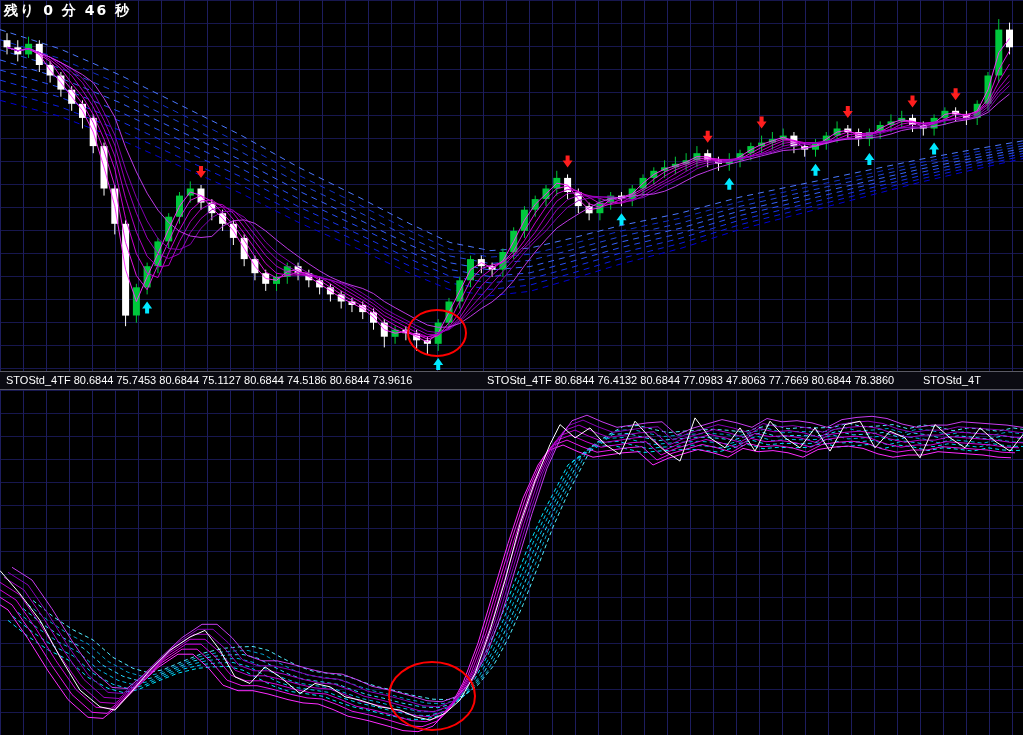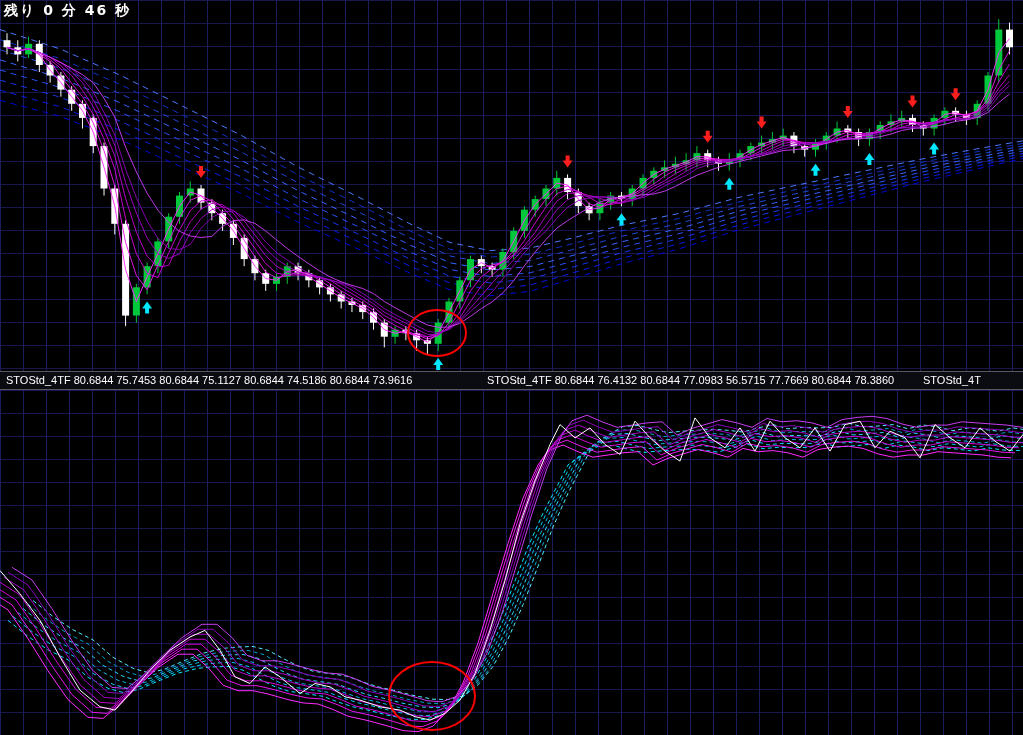--- a/index.html
+++ b/index.html
@@ -252,21 +252,21 @@
           <path d="M 912.5 107.4 l 5 -7 h -3 v -5 h -4 v 5 h -3 z" fill="#ff1e1e"></path>
           <path d="M 955.6 100.3 l 5 -7 h -3 v -5 h -4 v 5 h -3 z" fill="#ff1e1e"></path>
         </g>
         <ellipse cx="437" cy="333" rx="29" ry="23" stroke="#ff0000" stroke-width="2" fill="none"></ellipse>
       </svg>
     <div class="timer">残り 0 分 46 秒</div>
   </div>
 
   <div class="divider">
     <span class="seg seg1">STOStd_4TF 80.6844 75.7453 80.6844 75.1127 80.6844 74.5186 80.6844 73.9616</span>
-    <span class="seg seg2">STOStd_4TF 80.6844 76.4132 80.6844 77.0983 56.5715 77.7669 80.6844 78.3860</span>
+    <span class="seg seg2">STOStd_4TF 80.6844 76.4132 80.6844 77.0983 47.8063 77.7669 80.6844 78.3860</span>
     <span class="seg seg3">STOStd_4T</span>
   </div>
 
   <div class="panel panel-sub">
     <svg id="sub-svg" width="1023" height="345">
         <g>
           <polyline points="8.0,230.4 28.0,246.4 48.0,259.8 68.0,269.8 88.0,287.4 108.0,298.3 123.0,302.5 138.0,299.7 158.0,291.1 178.0,283.1 198.0,278.3 213.0,276.9 228.0,276.4 243.0,280.2 258.0,288.3 273.0,295.9 288.0,301.1 308.0,304.0 323.0,306.3 338.0,312.0 353.0,316.8 368.0,320.1 388.0,325.3 408.0,329.1 423.0,329.6 438.0,325.8 453.0,314.9 468.0,296.4 483.0,268.9 498.0,234.7 513.0,196.3 528.0,156.9 543.0,123.3 558.0,94.3 568.0,74.9 583.0,64.9 598.0,56.4 613.0,55.4 628.0,59.2 643.0,62.5 658.0,61.1 673.0,60.2 688.0,59.2 703.0,60.2 718.0,62.1 733.0,57.8 748.0,54.5 763.0,58.7 778.0,57.3 793.0,57.8 808.0,57.3 823.0,53.1 838.0,56.9 853.0,55.9 868.0,54.5 883.0,58.7 898.0,55.0 913.0,56.9 928.0,60.6 943.0,57.8 958.0,59.2 973.0,61.1 988.0,57.8 1003.0,60.0 1018.0,60.5 1031.0,58.6" fill="none" stroke="#00e4ff" stroke-width="1" stroke-dasharray="4 3"></polyline>
           <polyline points="13.0,226.5 33.0,242.4 53.0,255.8 73.0,265.8 93.0,283.4 113.0,294.3 128.0,298.5 143.0,295.7 163.0,287.2 183.0,279.1 203.0,274.4 218.0,272.9 233.0,272.5 248.0,276.3 263.0,284.3 278.0,291.9 293.0,297.1 313.0,300.0 328.0,302.3 343.0,308.0 358.0,312.8 373.0,316.1 393.0,321.3 413.0,325.1 428.0,325.6 443.0,321.8 458.0,310.9 473.0,292.4 488.0,264.9 503.0,230.7 518.0,192.3 533.0,152.9 548.0,119.3 563.0,90.3 573.0,70.9 588.0,60.9 603.0,52.4 618.0,51.4 633.0,55.2 648.0,58.6 663.0,57.1 678.0,56.2 693.0,55.2 708.0,56.2 723.0,58.1 738.0,53.8 753.0,50.5 768.0,54.8 783.0,53.3 798.0,53.8 813.0,53.3 828.0,49.1 843.0,52.9 858.0,51.9 873.0,50.5 888.0,54.8 903.0,51.0 918.0,52.9 933.0,56.7 948.0,53.8 963.0,55.2 978.0,57.1 993.0,53.8 1008.0,56.0 1023.0,56.5 1036.0,54.6" fill="none" stroke="#00ccf2" stroke-width="1" stroke-dasharray="4 3"></polyline>
           <polyline points="18.0,222.5 38.0,238.4 58.0,251.8 78.0,261.8 98.0,279.4 118.0,290.3 133.0,294.6 148.0,291.7 168.0,283.2 188.0,275.1 208.0,270.4 223.0,269.0 238.0,268.5 253.0,272.3 268.0,280.3 283.0,287.9 298.0,293.1 318.0,296.0 333.0,298.4 348.0,304.0 363.0,308.8 378.0,312.1 398.0,317.3 418.0,321.1 433.0,321.6 448.0,317.8 463.0,306.9 478.0,288.4 493.0,260.9 508.0,226.7 523.0,188.3 538.0,149.0 553.0,115.3 568.0,86.4 578.0,66.9 593.0,56.9 608.0,48.4 623.0,47.5 638.0,51.3 653.0,54.6 668.0,53.2 683.0,52.2 698.0,51.3 713.0,52.2 728.0,54.1 743.0,49.8 758.0,46.5 773.0,50.8 788.0,49.4 803.0,49.8 818.0,49.4 833.0,45.1 848.0,48.9 863.0,47.9 878.0,46.5 893.0,50.8 908.0,47.0 923.0,48.9 938.0,52.7 953.0,49.8 968.0,51.3 983.0,53.2 998.0,49.8 1013.0,52.0 1028.0,52.5 1041.0,50.7" fill="none" stroke="#00b4e2" stroke-width="1" stroke-dasharray="4 3"></polyline>
           <polyline points="23.0,218.5 43.0,234.4 63.0,247.8 83.0,257.9 103.0,275.4 123.0,286.3 138.0,290.6 153.0,287.7 173.0,279.2 193.0,271.1 213.0,266.4 228.0,265.0 243.0,264.5 258.0,268.3 273.0,276.4 288.0,283.9 303.0,289.2 323.0,292.0 338.0,294.4 353.0,300.1 368.0,304.8 383.0,308.1 403.0,313.3 423.0,317.1 438.0,317.6 453.0,313.8 468.0,302.9 483.0,284.4 498.0,256.9 513.0,222.8 528.0,184.3 543.0,145.0 558.0,111.3 573.0,82.4 583.0,62.9 598.0,53.0 613.0,44.4 628.0,43.5 643.0,47.3 658.0,50.6 673.0,49.2 688.0,48.2 703.0,47.3 718.0,48.2 733.0,50.1 748.0,45.8 763.0,42.5 778.0,46.8 793.0,45.4 808.0,45.8 823.0,45.4 838.0,41.1 853.0,44.9 868.0,44.0 883.0,42.5 898.0,46.8 913.0,43.0 928.0,44.9 943.0,48.7 958.0,45.8 973.0,47.3 988.0,49.2 1003.0,45.8 1018.0,48.1 1033.0,48.5 1046.0,46.7" fill="none" stroke="#28d8ff" stroke-width="1" stroke-dasharray="4 3"></polyline>

